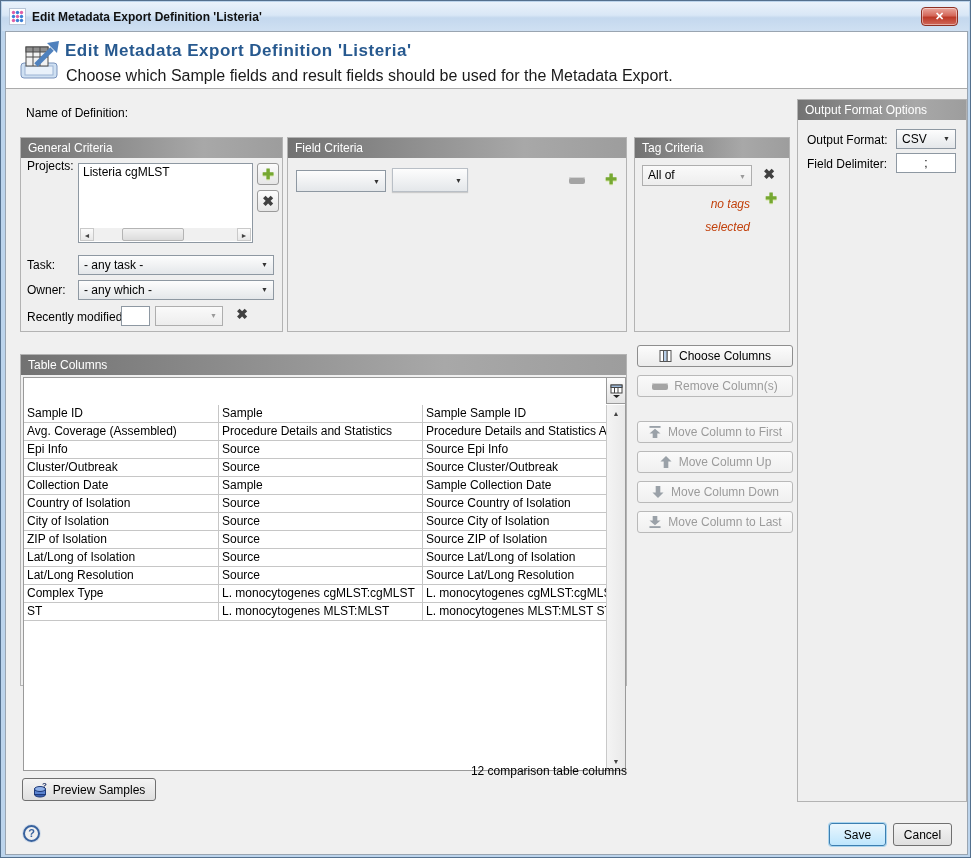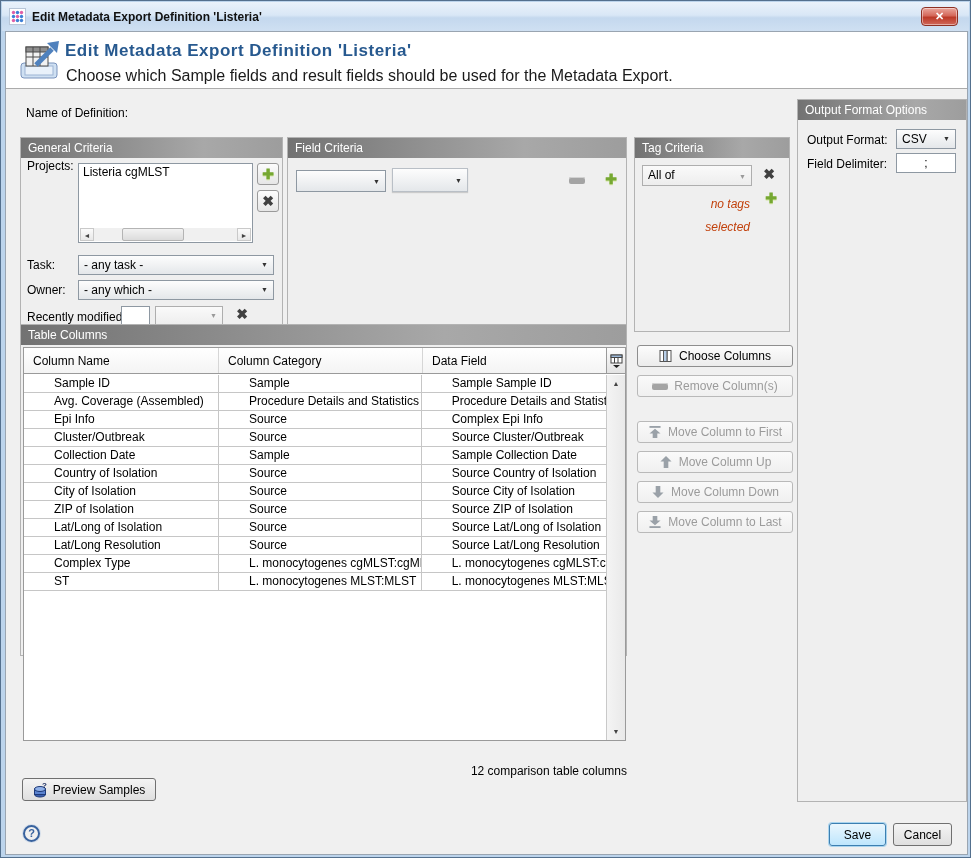--- a/index.html
+++ b/index.html
@@ -72,21 +72,21 @@
   .hscroll { position:absolute; left:1px; right:1px; bottom:1px; height:13px; background:#f0f0f0; display:flex; align-items:center; }
   .hs-arr { width:14px; height:13px; font-size:7px; color:#444; text-align:center; line-height:13px; background:linear-gradient(#fbfbfb,#e8e8e8); border:1px solid #c9c9c9; }
   .hs-track { position:relative; flex:1; height:13px; }
   .hs-thumb { position:absolute; left:28px; width:62px; top:0; height:13px; background:linear-gradient(#f2f2f2,#dcdcdc); border:1px solid #b4b4b4; border-radius:2px; }
   
   .tbl-wrap { position:absolute; left:2px; top:22px; width:603px; height:394px; border:1px solid #9a9a9a; background:#fff; }
   .tbl-hdr-row { position:absolute; left:0; top:0; width:583px; height:26px; background:linear-gradient(#ffffff,#f4f4f4); border-bottom:1px solid #9a9a9a; display:flex; }
   .th { font-size:12px; color:#000; padding:6px 0 0 9px; border-right:1px solid #d6d6d6; white-space:nowrap; overflow:hidden; }
   .tbl-body { position:absolute; left:0; top:27px; width:583px; }
   .t-row { display:flex; height:18px; border-bottom:1px solid #c6c6c6; background:#fff; }
-  .t-cell { font-size:12px; line-height:17px; padding:0 0 0 3px; border-right:1px solid #c6c6c6; white-space:nowrap; overflow:hidden;margin-left:27px; }
+  .t-cell { font-size:12px; line-height:17px; padding:0 0 0 3px; border-right:1px solid #c6c6c6; white-space:nowrap; overflow:hidden; }
   .c0 { width:195px; } .c1 { width:204px; } .c2 { width:184px; border-right:none !important; }
   .th.c0{ width:195px; } .th.c1{ width:204px; } .th.c2{ width:184px; border-right:none; }
   .vscroll { position:absolute; right:0; top:27px; bottom:0; width:19px; background:linear-gradient(to right,#f4f4f4,#e9e9e9); border-left:1px solid #c9c9c9; }
   .vs-arr { position:absolute; left:0; right:0; font-size:7px; color:#444; text-align:center; }
   .chooser-btn {
     position:absolute; right:0; top:0; width:19px; height:26px;
     background:linear-gradient(#fcfcfc,#e3e3e3); border-left:1px solid #9a9a9a; border-bottom:1px solid #9a9a9a;
     display:flex; align-items:center; justify-content:center;
   }
   
@@ -236,28 +236,23 @@
       <div class="panel-hdr">Output Format Options</div>
       <span class="lbl" style="left:9px; top:33px;">Output Format:</span>
       <div class="combo" style="left:98px; top:29px; width:60px;">
         <span>CSV</span>
         <span class="arr">▼</span>
       </div>
       <span class="lbl" style="left:9px; top:57px;">Field Delimiter:</span>
       <input class="txt" style="left: 98px; top: 53px; width: 60px; text-align: center;" value=";">
     </div>
 
-    <div class="panel" style="left:14px; top:292px; width:607px; height:332px;text-decoration:underline;">
+    <div class="panel" style="left:14px; top:322px; width:607px; height:332px;text-decoration:underline;">
       <div class="panel-hdr">Table Columns</div>
       <div class="tbl-wrap">
-        <div class="tbl-hdr-row">
-          <span class="th c0">Column Name</span>
-          <span class="th c1">Column Category</span>
-          <span class="th c2">Data Field</span>
-        </div>
         <div class="chooser-btn">
           <svg width="13" height="14" viewBox="0 0 13 14">
             <rect x="1" y="1" width="11" height="8" fill="#fff" stroke="#444"></rect>
             <line x1="4.5" y1="1" x2="4.5" y2="9" stroke="#444"></line>
             <line x1="8" y1="1" x2="8" y2="9" stroke="#444"></line>
             <rect x="1" y="1" width="11" height="2.5" fill="#9cb8d8" stroke="#444"></rect>
             <polygon points="3,11 10,11 6.5,14" fill="#222"></polygon>
           </svg>
         </div>
         <div class="tbl-body">
@@ -267,21 +262,21 @@
               <div class="t-cell c2">Sample Sample ID</div>
             </div>
             <div class="t-row">
               <div class="t-cell c0">Avg. Coverage (Assembled)</div>
               <div class="t-cell c1">Procedure Details and Statistics</div>
               <div class="t-cell c2">Procedure Details and Statistics Av…</div>
             </div>
             <div class="t-row">
               <div class="t-cell c0">Epi Info</div>
               <div class="t-cell c1">Source</div>
-              <div class="t-cell c2">Complex Epi Info</div>
+              <div class="t-cell c2">Source Epi Info</div>
             </div>
             <div class="t-row">
               <div class="t-cell c0">Cluster/Outbreak</div>
               <div class="t-cell c1">Source</div>
               <div class="t-cell c2">Source Cluster/Outbreak</div>
             </div>
             <div class="t-row">
               <div class="t-cell c0">Collection Date</div>
               <div class="t-cell c1">Sample</div>
               <div class="t-cell c2">Sample Collection Date</div>

